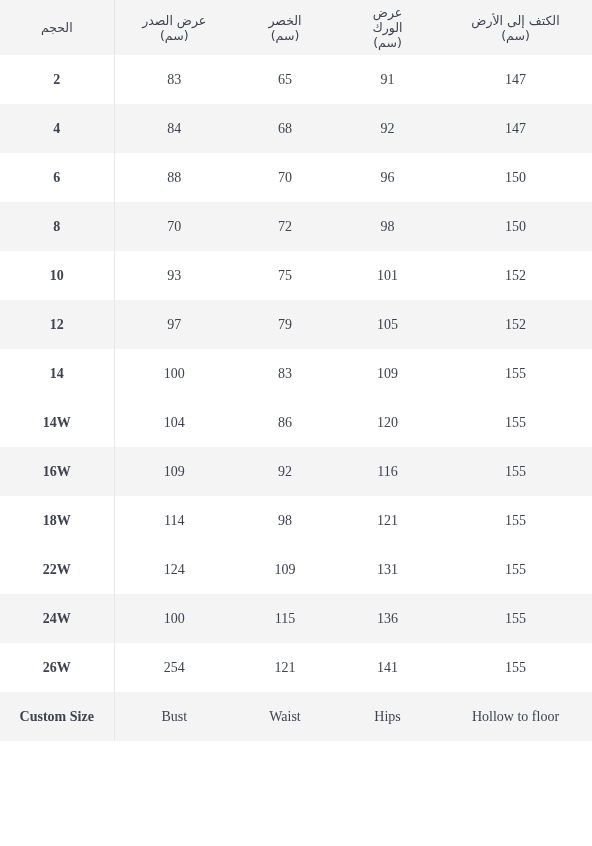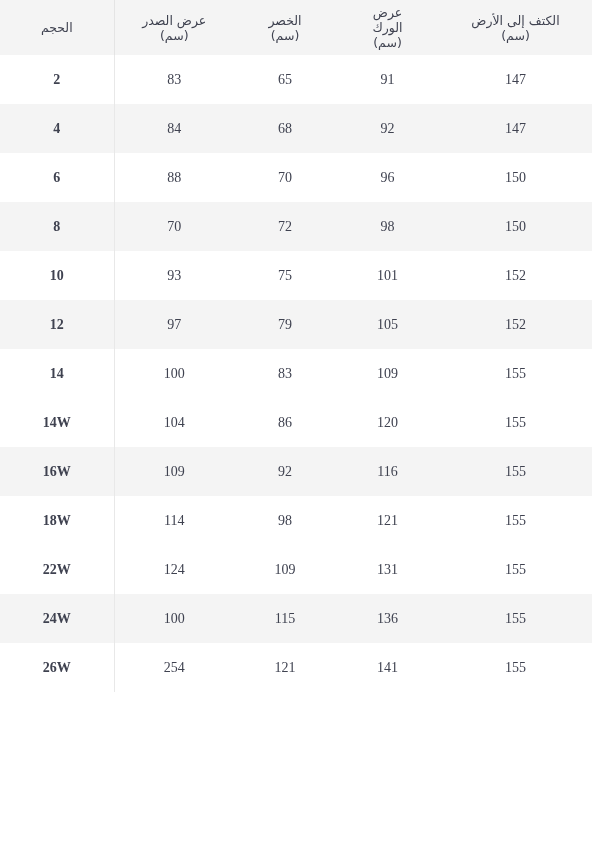--- a/index.html
+++ b/index.html
@@ -167,14 +167,21 @@
       <td>136</td>
       <td>155</td>
     </tr>
     <tr class="plain">
       <td class="first-col">26W</td>
       <td>254</td>
       <td>121</td>
       <td>141</td>
       <td>155</td>
     </tr>
+    <tr class="stripe">
+      <td class="first-col">Custom Size</td>
+      <td>Bust</td>
+      <td>Waist</td>
+      <td>Hips</td>
+      <td>Hollow to floor</td>
+    </tr>
   </tbody>
 </table>
 
 </body></html>

